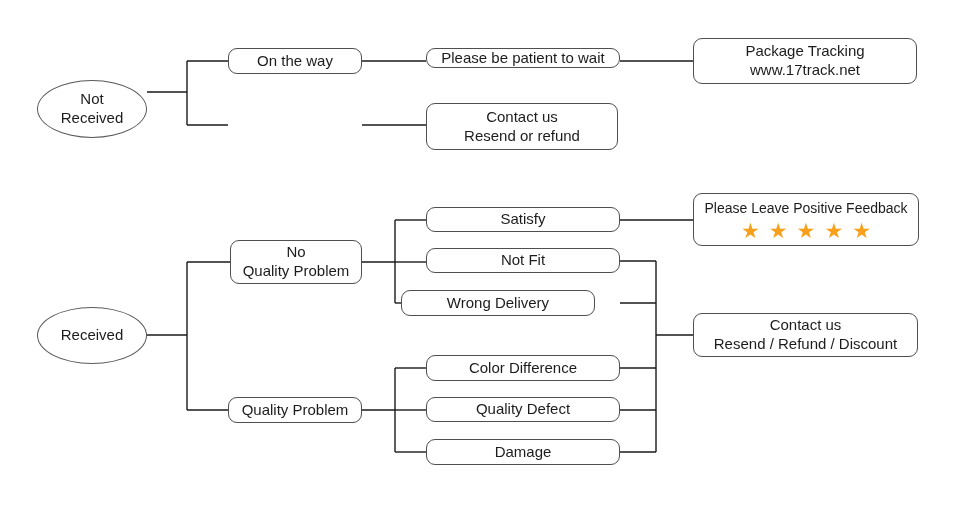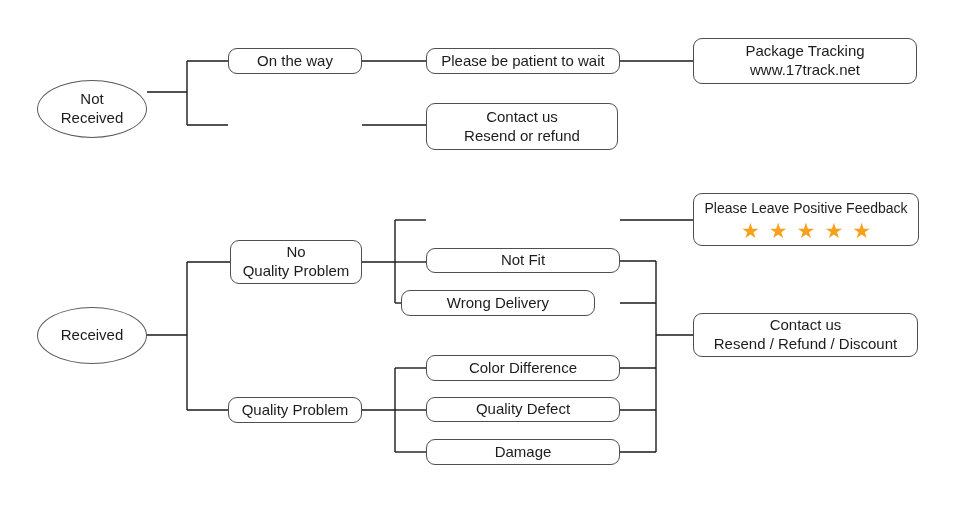--- a/index.html
+++ b/index.html
@@ -92,33 +92,34 @@
   </svg>
 
   <div class="node ellipse" style="left:37px;top:80px;width:110px;height:58px;">Not
 Received</div>
 
   <div class="node ellipse" style="left:37px;top:307px;width:110px;height:57px;">Received</div>
 
   <div class="node box" style="left:228px;top:48px;width:134px;height:26px;">On the way</div>
 
 
-  <div class="node box" style="left:426px;top:48px;width:194px;height:26px;">Please be patient to wait</div>
+  <div class="node box" style="left:426px;top:48px;width:194px;height:20px;">Please be patient to wait</div>
 
   <div class="node box" style="left:693px;top:38px;width:224px;height:46px;">Package Tracking
 www.17track.net</div>
 
   <div class="node box" style="left:426px;top:103px;width:192px;height:47px;">Contact us
 Resend or refund</div>
 
   <div class="node box" style="left:230px;top:240px;width:132px;height:44px;">No
 Quality Problem</div>
 
   <div class="node box" style="left:228px;top:397px;width:134px;height:26px;">Quality Problem</div>
 
+  <div class="node box" style="left:426px;top:207px;width:194px;height:25px;">Satisfy</div>
 
   <div class="node box" style="left:426px;top:248px;width:194px;height:25px;">Not Fit</div>
 
   <div class="node box" style="left:401px;top:290px;width:194px;height:26px;">Wrong Delivery</div>
 
   <div class="node box" style="left:426px;top:355px;width:194px;height:26px;">Color Difference</div>
 
   <div class="node box" style="left:426px;top:439px;width:194px;height:26px;">Damage</div>
 
   <div class="node box" style="left:426px;top:397px;width:194px;height:25px;">Quality Defect</div>

